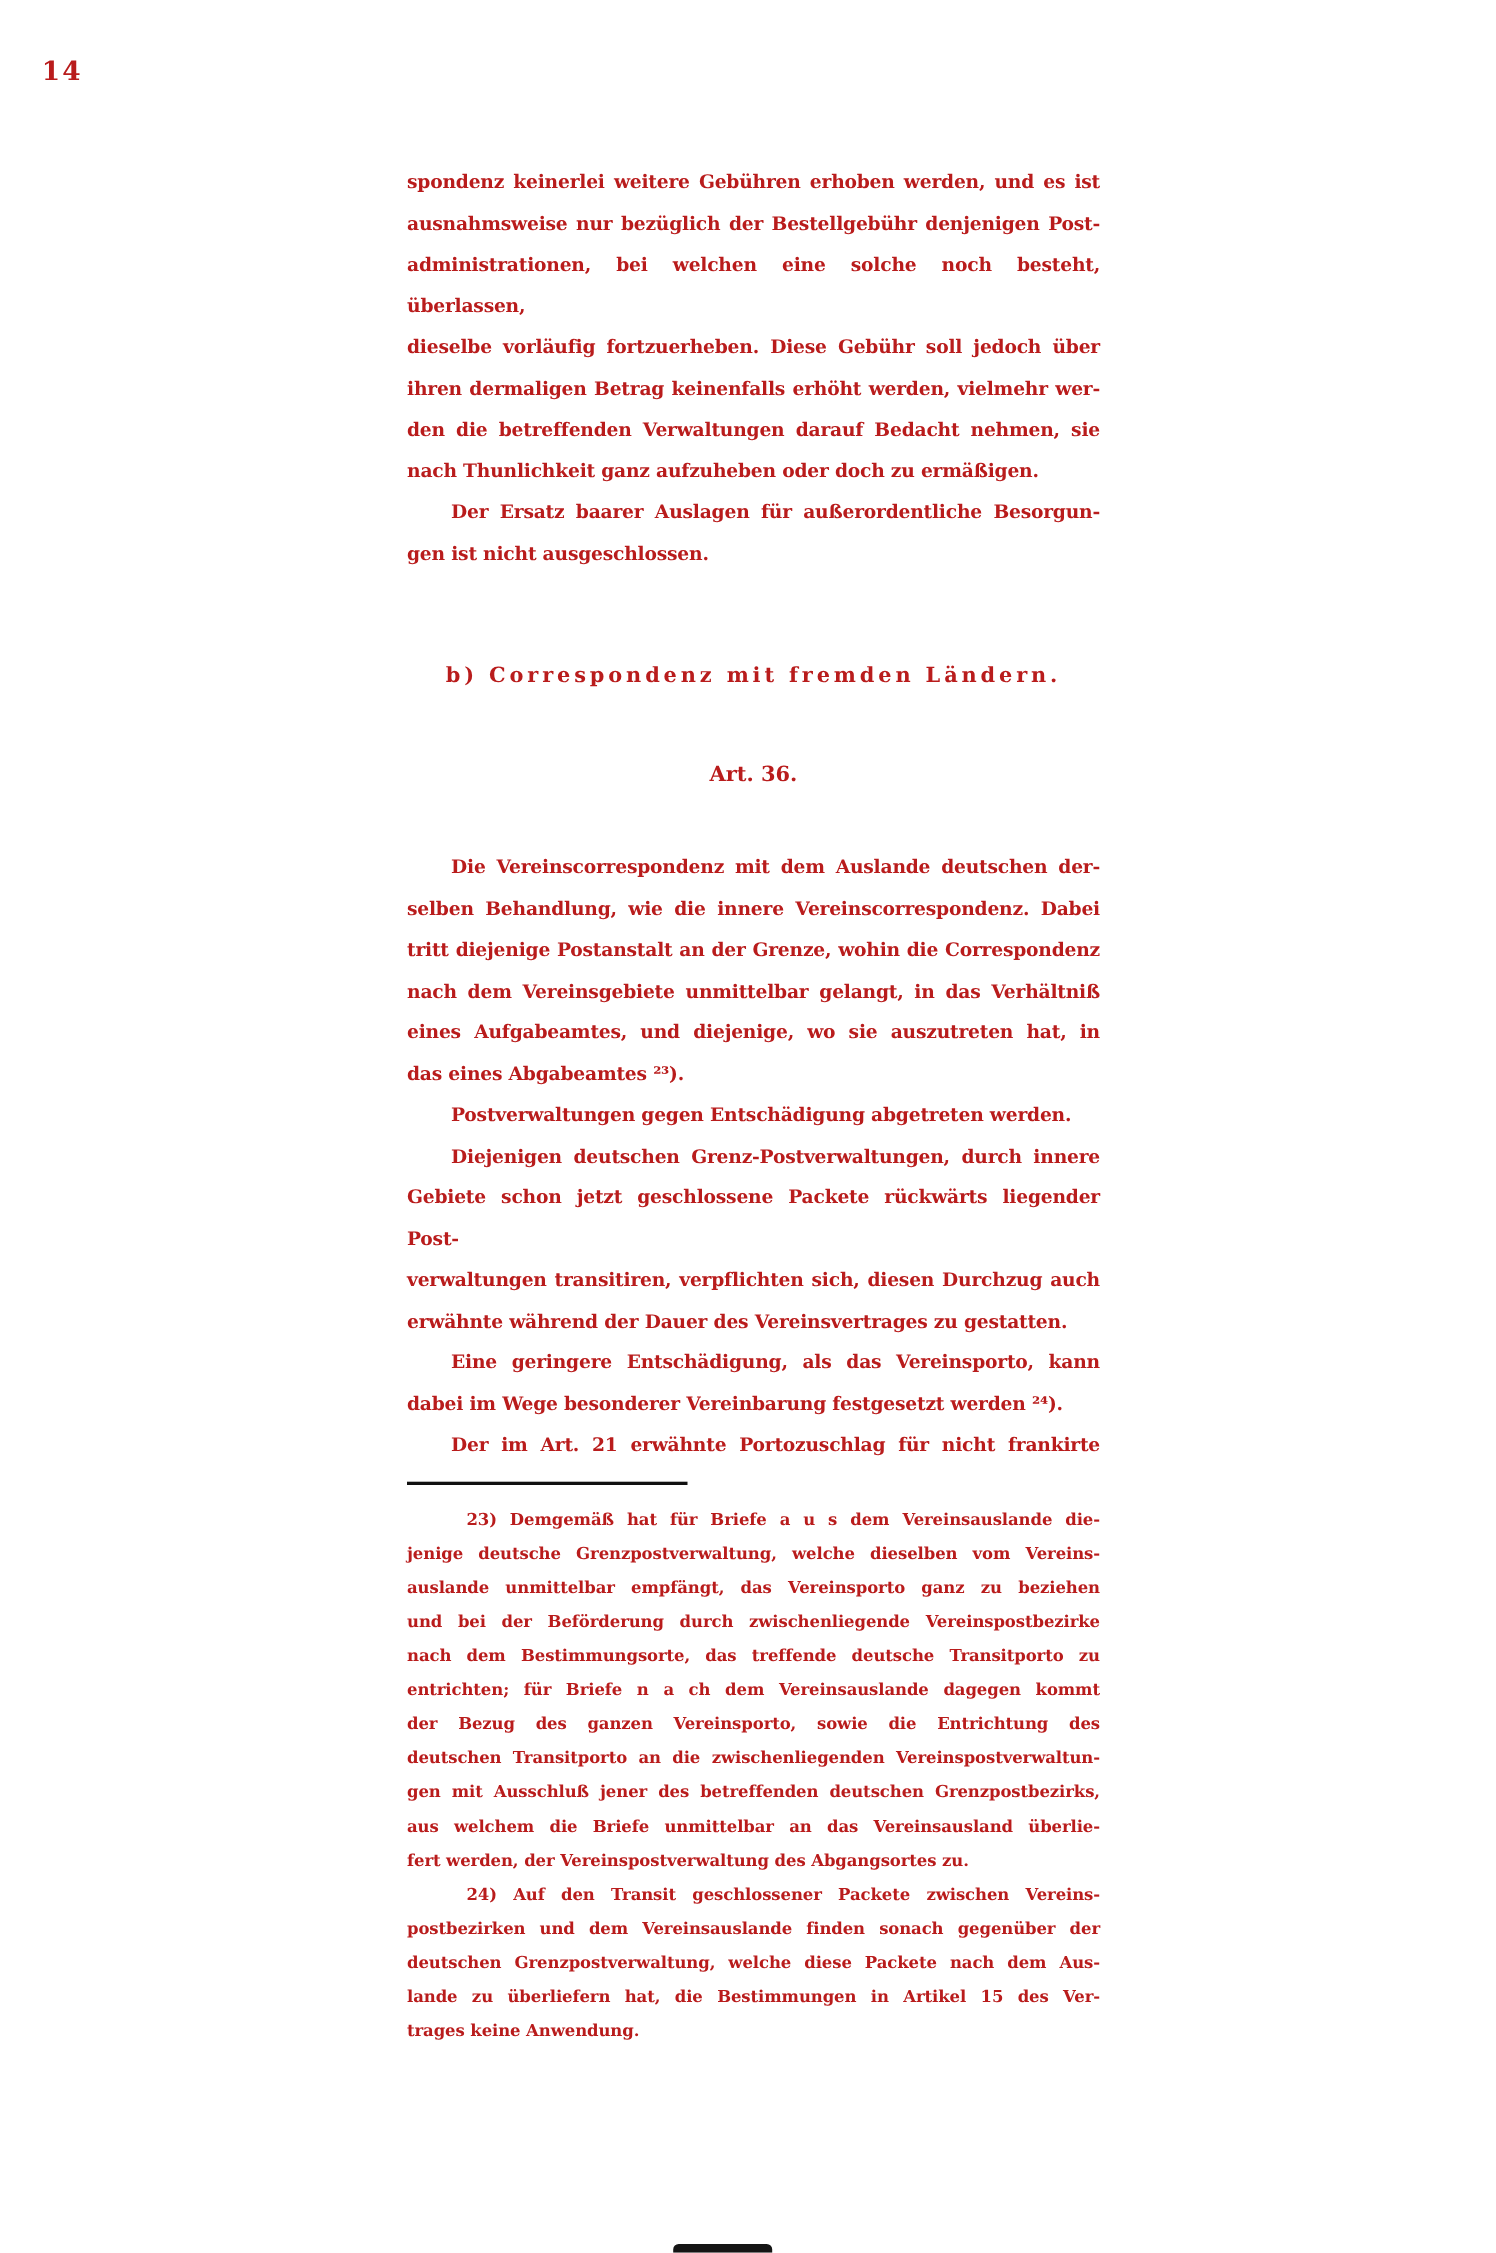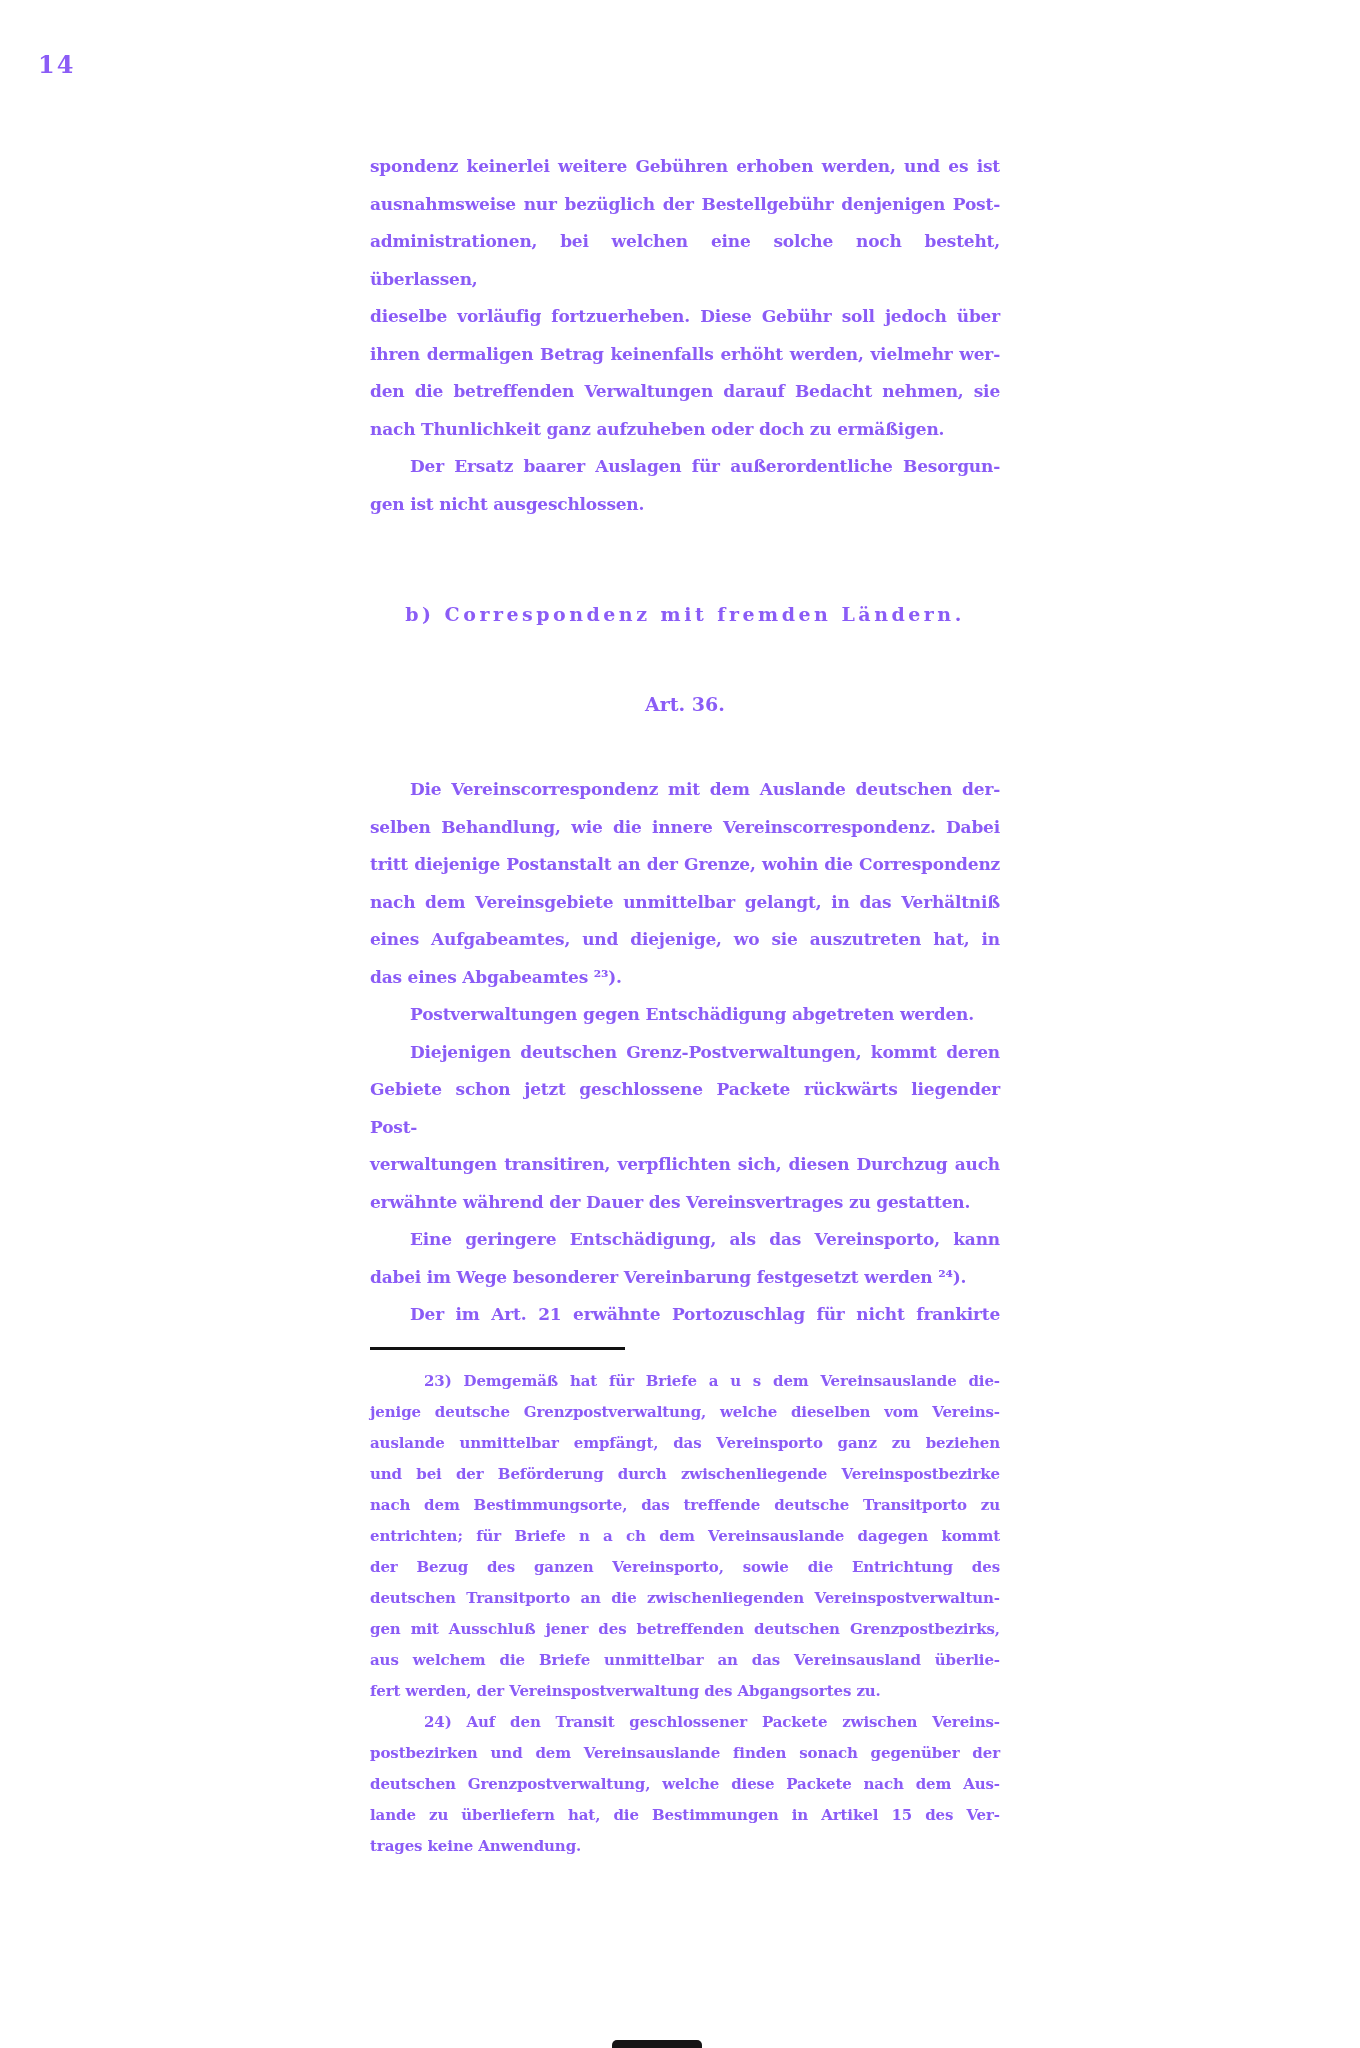--- a/index.html
+++ b/index.html
@@ -3,21 +3,21 @@
 <meta charset="utf-8">
 <style>
   html, body { margin: 0; padding: 0; background: #ffffff; }
   .page {
     position: relative;
     width: 1360px;
     height: 2048px;
     background: #ffffff;
     overflow: hidden;
     font-family: "DejaVu Serif", serif;
-    color: #8b5cf6;
+    color: #b91c1c;
   }
   .pagenum {
     position: absolute;
     left: 38px;
     top: 50px;
     font-size: 24px;
     font-weight: 700;
     letter-spacing: 2px;
   }
   .column {
@@ -101,21 +101,21 @@
         <div class="tline">nach dem Vereinsgebiete unmittelbar gelangt, in das Verhältniß</div>
         <div class="tline">eines Aufgabeamtes, und diejenige, wo sie auszutreten hat, in</div>
         <div class="tline">das eines Abgabeamtes ²³).</div>
       </div>
 
     <div class="para indent">
         <div class="tline">Postverwaltungen gegen Entschädigung abgetreten werden.</div>
       </div>
 
     <div class="para indent">
-        <div class="tline">Diejenigen deutschen Grenz-Postverwaltungen, kommt deren</div>
+        <div class="tline">Diejenigen deutschen Grenz-Postverwaltungen, durch innere</div>
         <div class="tline">Gebiete schon jetzt geschlossene Packete rückwärts liegender Post-</div>
         <div class="tline">verwaltungen transitiren, verpflichten sich, diesen Durchzug auch</div>
         <div class="tline">erwähnte während der Dauer des Vereinsvertrages zu gestatten.</div>
       </div>
 
     <div class="para indent">
         <div class="tline">Eine geringere Entschädigung, als das Vereinsporto, kann</div>
         <div class="tline">dabei im Wege besonderer Vereinbarung festgesetzt werden ²⁴).</div>
       </div>
 

